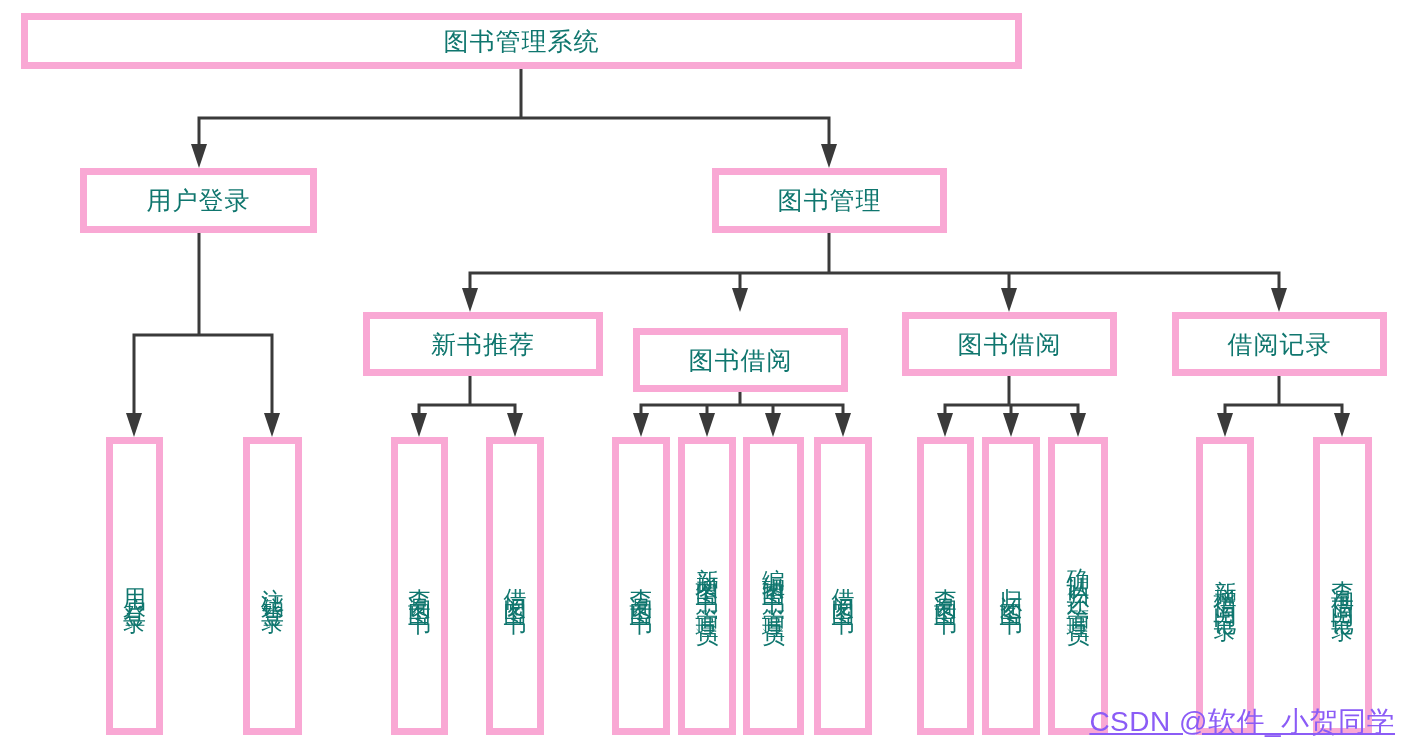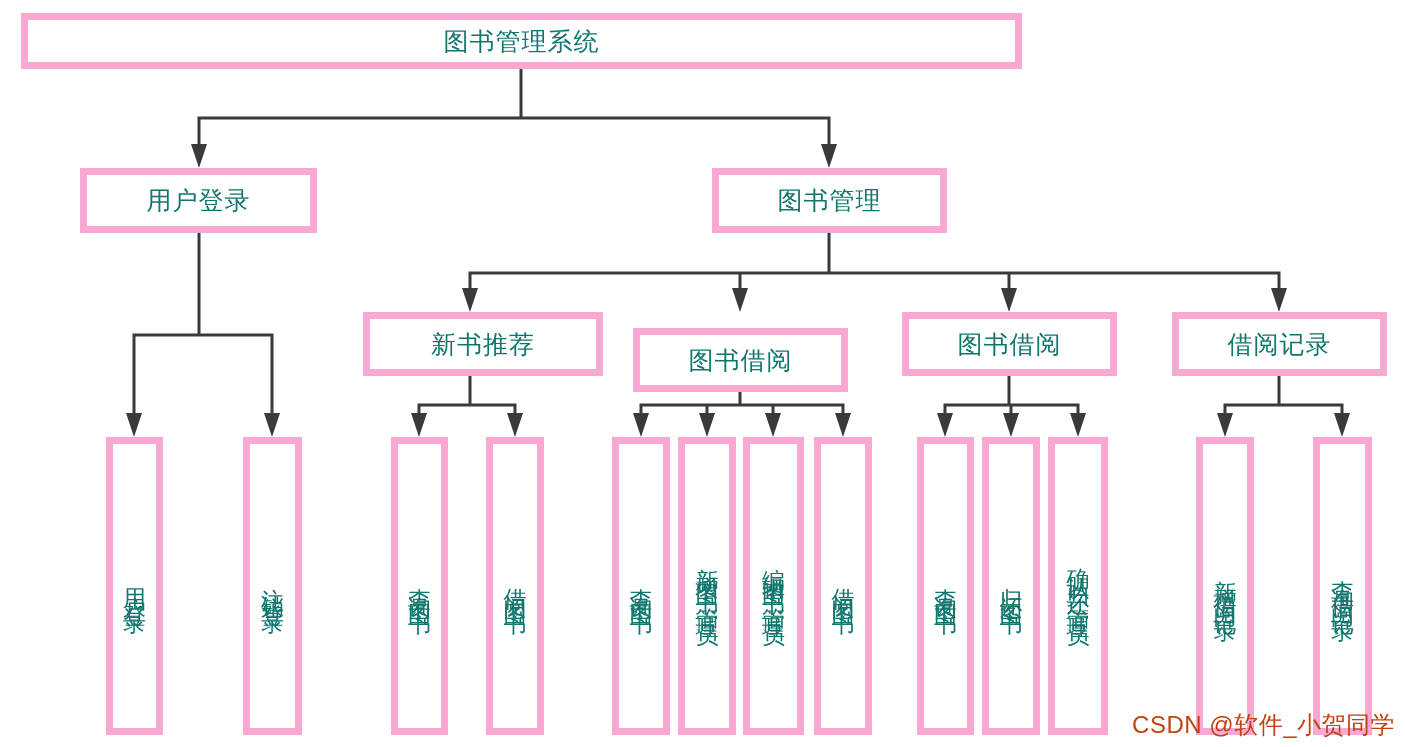--- a/index.html
+++ b/index.html
@@ -48,25 +48,26 @@
   .lf-7 {left:743px; width:61px;}
   .lf-8 {left:814px; width:58px;}
   .lf-9 {left:917px; width:57px;}
   .lf-10{left:982px; width:58px;}
   .lf-11{left:1048px;width:60px;}
   .lf-12{left:1196px;width:58px;}
   .lf-13{left:1313px;width:59px;}
   .watermark{
     position:absolute;
     right:10px;bottom:6px;
-    font-size:24px;
-    color:#c2410c;
+    font-size:28px;
+    color:#8b5cf6;
     letter-spacing:0.5px;
     z-index:10;
     white-space:nowrap;
+    text-decoration:underline;
   }
 </style>
 </head>
 <body>
 
 <div class="canvas">
 
   <svg class="connectors" width="1405" height="747" viewBox="0 0 1405 747">
     <g stroke="#3a3a3a" stroke-width="3" fill="none">
 

